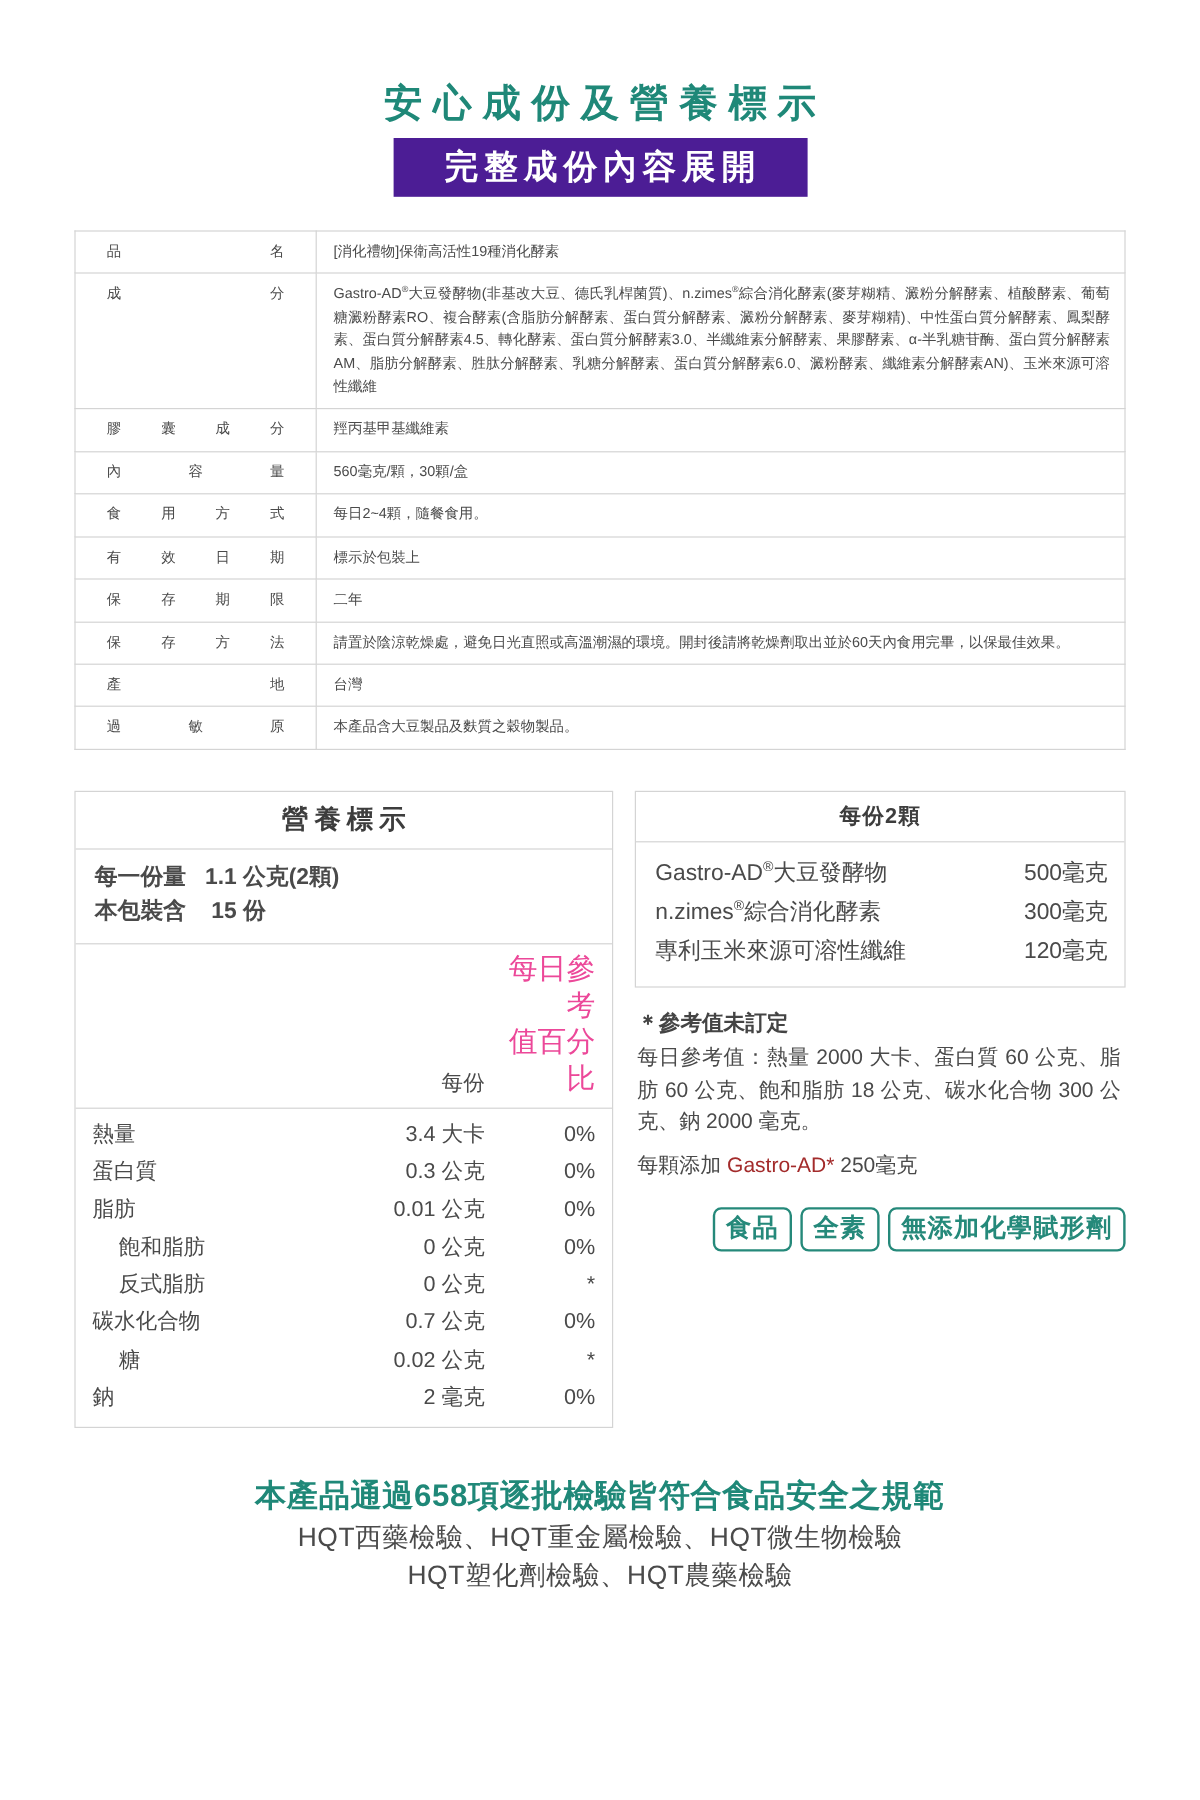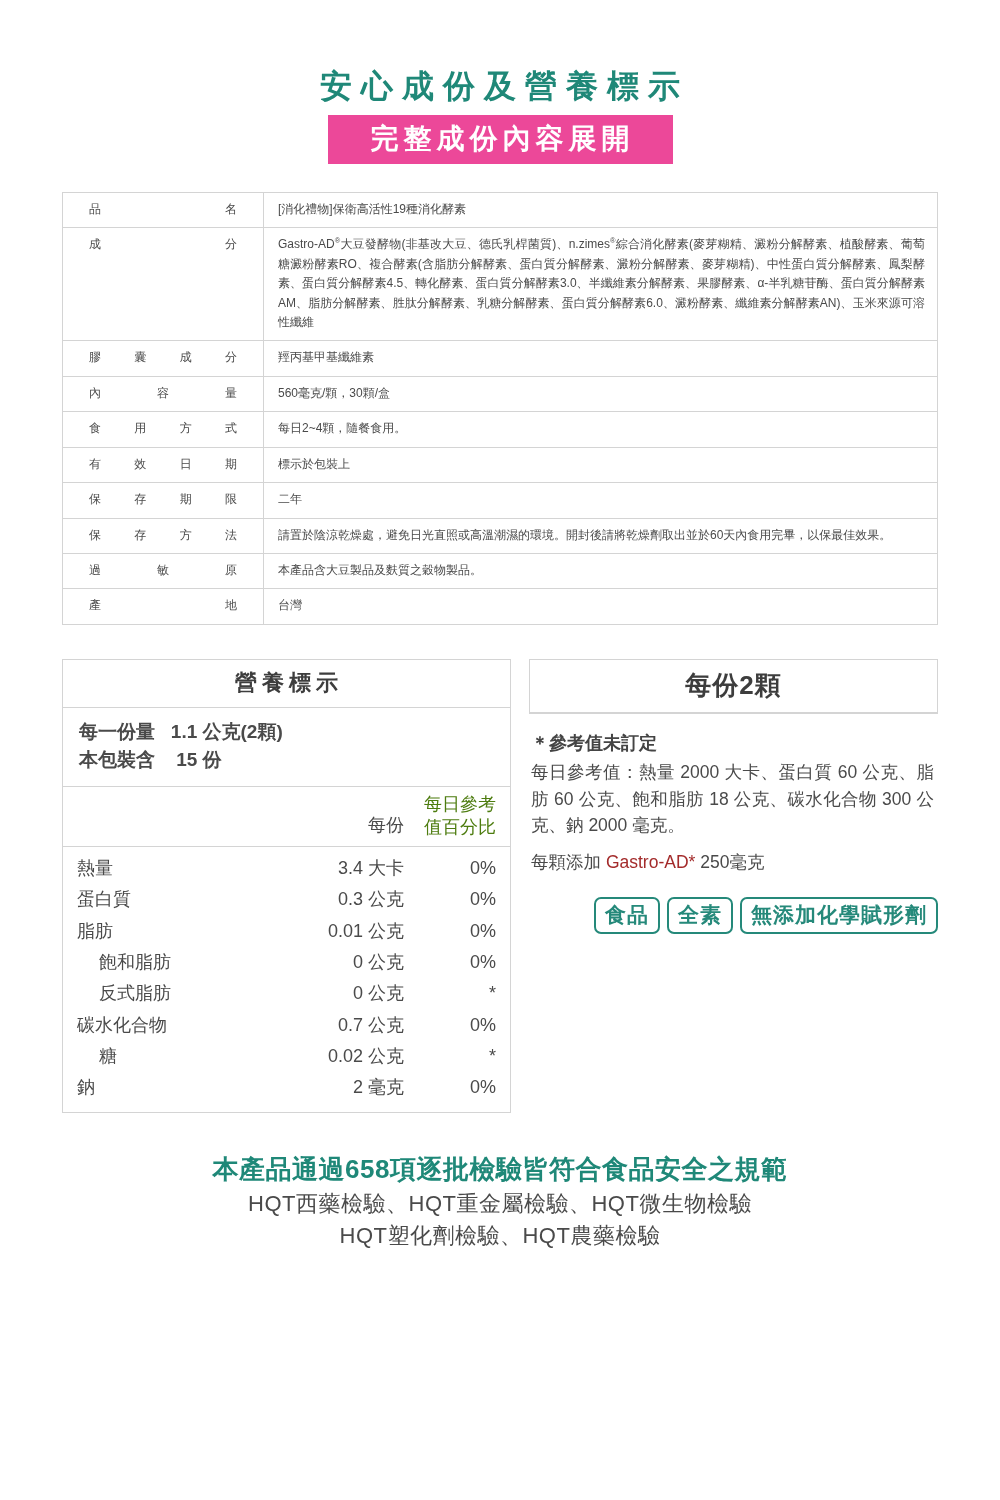--- a/index.html
+++ b/index.html
@@ -35,21 +35,21 @@
     letter-spacing: 9px;
     text-indent: 9px;
     line-height: 1.15;
     margin: 0 0 10px 0;
   }
   .sub-banner-wrap {
     text-align: center;
   }
   .sub-banner {
     display: inline-block;
-    background: #ec4899;
+    background: #4c1d95;
     color: #ffffff;
     font-size: 28px;
     font-weight: bold;
     letter-spacing: 5px;
     text-indent: 5px;
     padding: 6px 38px 8px 38px;
     line-height: 1.25;
   }
 
   
@@ -138,23 +138,23 @@
     width: 108px;
     text-align: right;
     font-size: 18px;
     align-self: flex-end;
     padding-bottom: 2px;
     color: #4a4a4a;
   }
   .nf-colhead .c3 {
     width: 92px;
     text-align: right;
-    font-size: 18px;
+    font-size: 24px;
     line-height: 1.28;
-    color: #4d7c0f;
+    color: #ec4899;
   }
   .nf-rows {
     padding: 6px 14px 9px 14px;
   }
   .nf-row {
     display: flex;
     font-size: 18px;
     line-height: 1.74;
     color: #4a4a4a;
   }
@@ -163,21 +163,21 @@
   .nf-row .n2 { width: 108px; text-align: right; white-space: nowrap; }
   .nf-row .n3 { width: 92px; text-align: right; }
 
   
   .pp-box {
     border: 1px solid #d4d4d4;
     box-sizing: border-box;
   }
   .pp-head {
     text-align: center;
-    font-size: 26px;
+    font-size: 18px;
     font-weight: bold;
     letter-spacing: 1px;
     padding: 8px 0 9px 0;
     border-bottom: 1px solid #d4d4d4;
     color: #3d3d3d;
   }
   .pp-rows {
     padding: 10px 14px 12px 16px;
   }
   .pp-row {
@@ -296,26 +296,26 @@
         </tr>
         <tr>
           <td class="lbl">保存期限</td>
           <td class="val">二年</td>
         </tr>
         <tr>
           <td class="lbl">保存方法</td>
           <td class="val">請置於陰涼乾燥處，避免日光直照或高溫潮濕的環境。開封後請將乾燥劑取出並於60天內食用完畢，以保最佳效果。</td>
         </tr>
         <tr>
+          <td class="lbl">產地</td>
+          <td class="val">台灣</td>
+        </tr>
+        <tr>
           <td class="lbl">過敏原</td>
           <td class="val">本產品含大豆製品及麩質之穀物製品。</td>
-        </tr>
-        <tr>
-          <td class="lbl">產地</td>
-          <td class="val">台灣</td>
         </tr>
       </tbody>
   </table>
 
   <div class="panels">
 
     <div class="panel-left">
       <div class="nf-head">營養標示</div>
       <div class="nf-serving">
         <span class="srow"><span>每一份量</span>&nbsp;&nbsp;&nbsp;<span>1.1 公克(2顆)</span></span>
@@ -369,20 +369,34 @@
             <div class="n1">鈉</div>
             <div class="n2">2 毫克</div>
             <div class="n3">0%</div>
           </div>
         </div>
     </div>
 
     <div class="panel-right-col">
       <div class="pp-box">
         <div class="pp-head">每份2顆</div>
+        <div class="pp-rows" id="per-serving-rows">
+            <div class="pp-row">
+              <div class="p1">Gastro-AD<sup class="reg">®</sup>大豆發酵物</div>
+              <div class="p2">500毫克</div>
+            </div>
+            <div class="pp-row">
+              <div class="p1">n.zimes<sup class="reg">®</sup>綜合消化酵素</div>
+              <div class="p2">300毫克</div>
+            </div>
+            <div class="pp-row">
+              <div class="p1">專利玉米來源可溶性纖維</div>
+              <div class="p2">120毫克</div>
+            </div>
+          </div>
       </div>
 
       <div class="note-block">
         <div class="note-star">＊參考值未訂定</div>
         <div class="note-body">每日參考值：熱量 2000 大卡、蛋白質 60 公克、脂肪 60 公克、飽和脂肪 18 公克、碳水化合物 300 公克、鈉 2000 毫克。</div>
         <div class="note-add">
           <span>每顆添加 </span><span class="brandred">Gastro-AD*</span><span> 250毫克</span>
         </div>
       </div>
 

